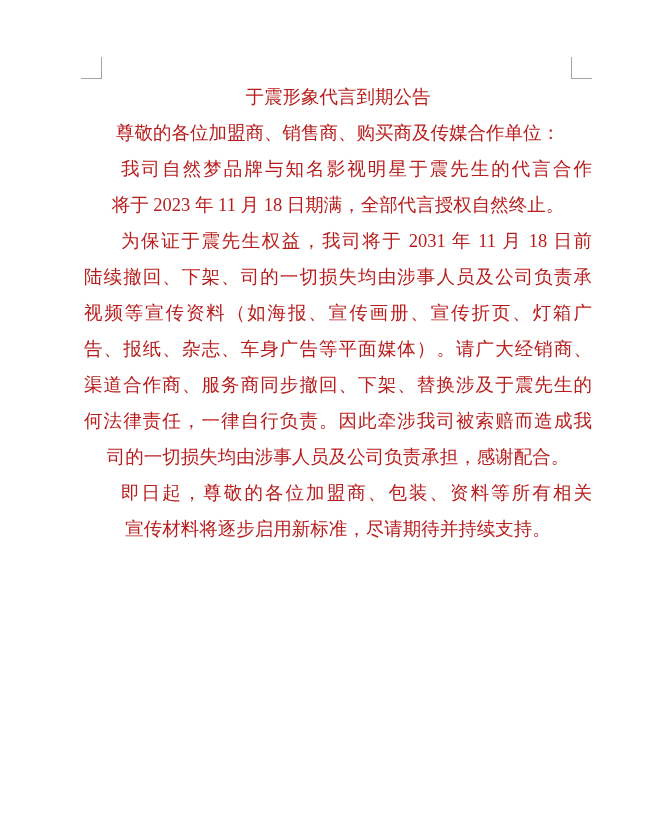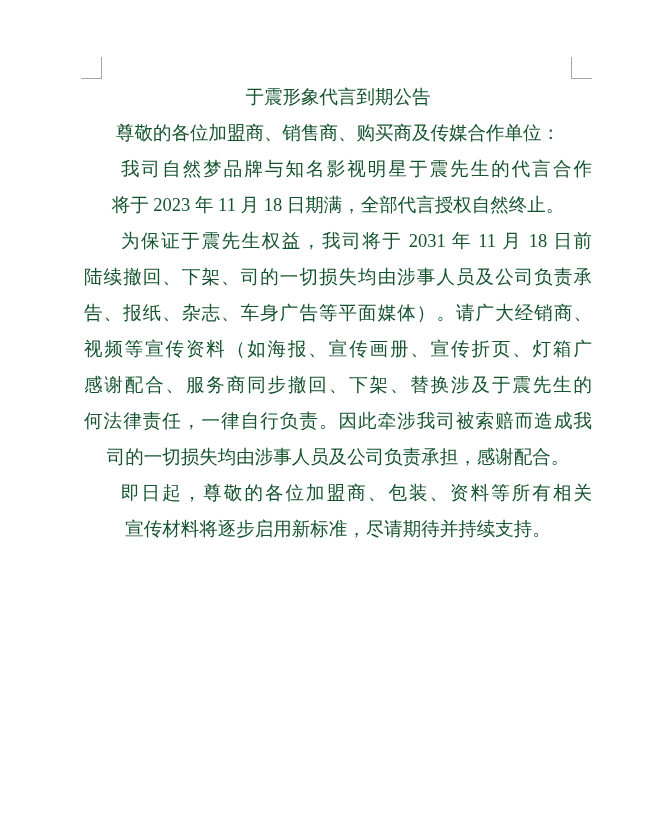--- a/index.html
+++ b/index.html
@@ -1,19 +1,19 @@
 <!DOCTYPE html>
 <html><head>
 <meta charset="utf-8">
 <style>
   html,body { margin:0; padding:0; background:#fff; }
   .page {
     position:relative; width:671px; height:576px; background:#ffffff;
     font-family:"Liberation Serif","DejaVu Serif",serif;
-    color:#14532d; overflow:hidden;
+    color:#b91c1c; overflow:hidden;
   }
   
   .corner { position:absolute; width:20px; height:21px; }
   .corner.tl { left:81px; top:57px; border-right:1px solid #a6a6a6; border-bottom:1px solid #a6a6a6; }
   .corner.tr { left:571px; top:57px; border-left:1px solid #a6a6a6; border-bottom:1px solid #a6a6a6; }
 
   
   .body-text {
     position:absolute; left:84px; top:79px; width:508px;
     font-size:18.5px; line-height:36px;
@@ -57,23 +57,23 @@
   <div class="corner tl"></div>
   <div class="corner tr"></div>
 
   <div class="body-text" id="doc-body">
       <div class="line l-title">于震形象代言到期公告</div>
       <div class="line l-plain">尊敬的各位加盟商、销售商、购买商及传媒合作单位：</div>
       <div class="line l-ji">我司自然梦品牌与知名影视明星于震先生的代言合作</div>
       <div class="line l-plain">将于 2023 年 11 月 18 日期满，全部代言授权自然终止。</div>
       <div class="line l-ji">为保证于震先生权益，我司将于 2031 年 11 月 18 日前</div>
       <div class="line l-j">陆续撤回、下架、司的一切损失均由涉事人员及公司负责承担、</div>
+      <div class="line l-j">视频等宣传资料（如海报、宣传画册、宣传折页、灯箱广</div>
       <div class="line l-j">告、报纸、杂志、车身广告等平面媒体）。请广大经销商、</div>
-      <div class="line l-j">视频等宣传资料（如海报、宣传画册、宣传折页、灯箱广</div>
-      <div class="line l-j">感谢配合、服务商同步撤回、下架、替换涉及于震先生的</div>
+      <div class="line l-j">渠道合作商、服务商同步撤回、下架、替换涉及于震先生的</div>
       <div class="line l-j">何法律责任，一律自行负责。因此牵涉我司被索赔而造成我</div>
       <div class="line l-plain">司的一切损失均由涉事人员及公司负责承担，感谢配合。</div>
       <div class="line l-ji">即日起，尊敬的各位加盟商、包装、资料等所有相关</div>
       <div class="line l-plain">宣传材料将逐步启用新标准，尽请期待并持续支持。</div>
       <div class="line l-blank"></div>
       <div class="line l-plain">特此公告！</div>
       <div class="line l-date">2023 年 11 月 8 日</div>
     </div>
 
   <div class="anchor-dots">

